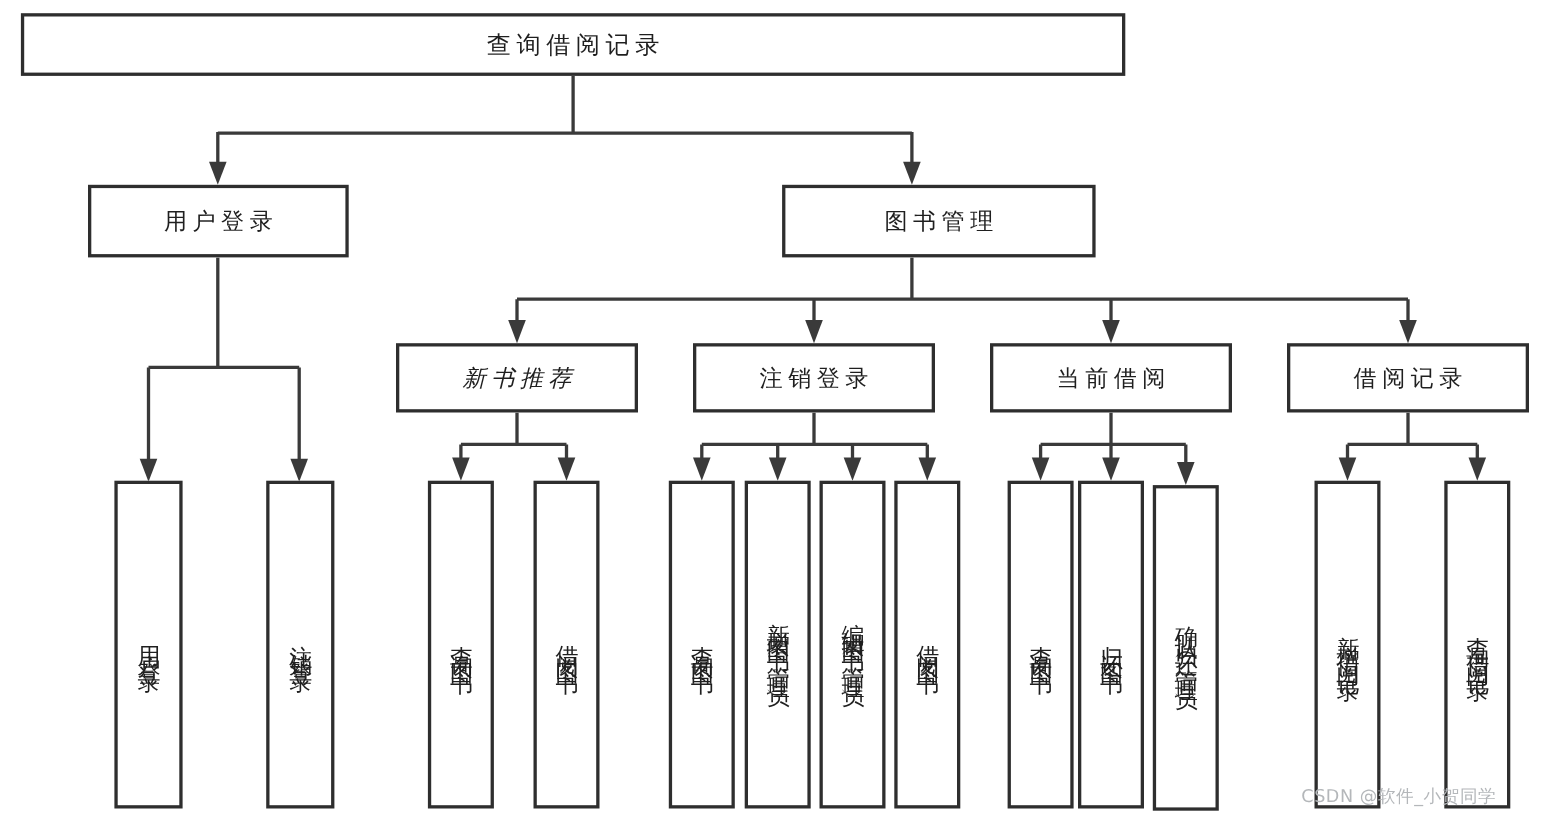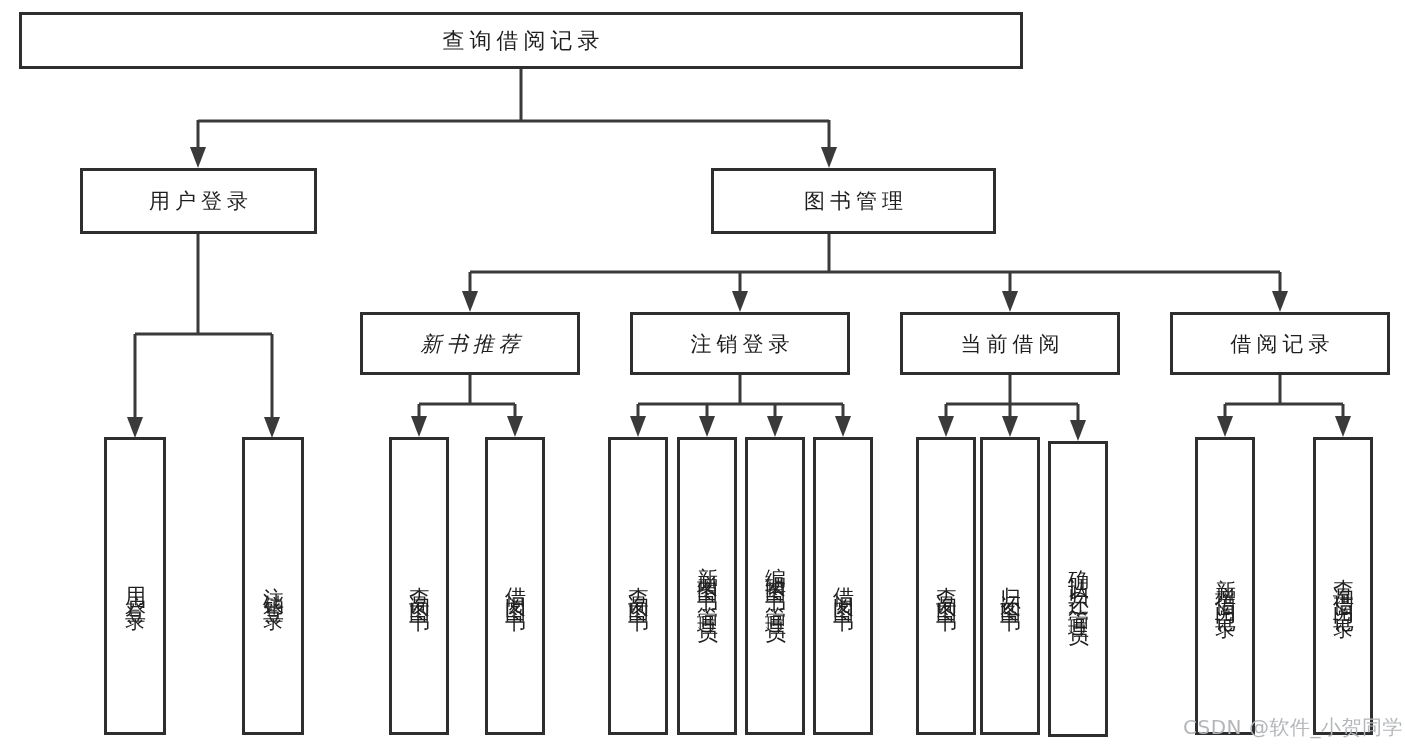--- a/index.html
+++ b/index.html
@@ -28,21 +28,21 @@
   .vbox{
     writing-mode:vertical-rl;
     text-orientation:mixed;
     font-size:21px;
     letter-spacing:8px;
     line-height:1;
   }
   #watermark{
     position:absolute;
     left:1183px;top:714px;
-    font-size:20px;
+    font-size:16px;
     color:#b4b7ba;
     letter-spacing:0.5px;
     white-space:nowrap;
     z-index:3;
   }
 </style>
 </head>
 <body>
 
 <div id="canvas">

